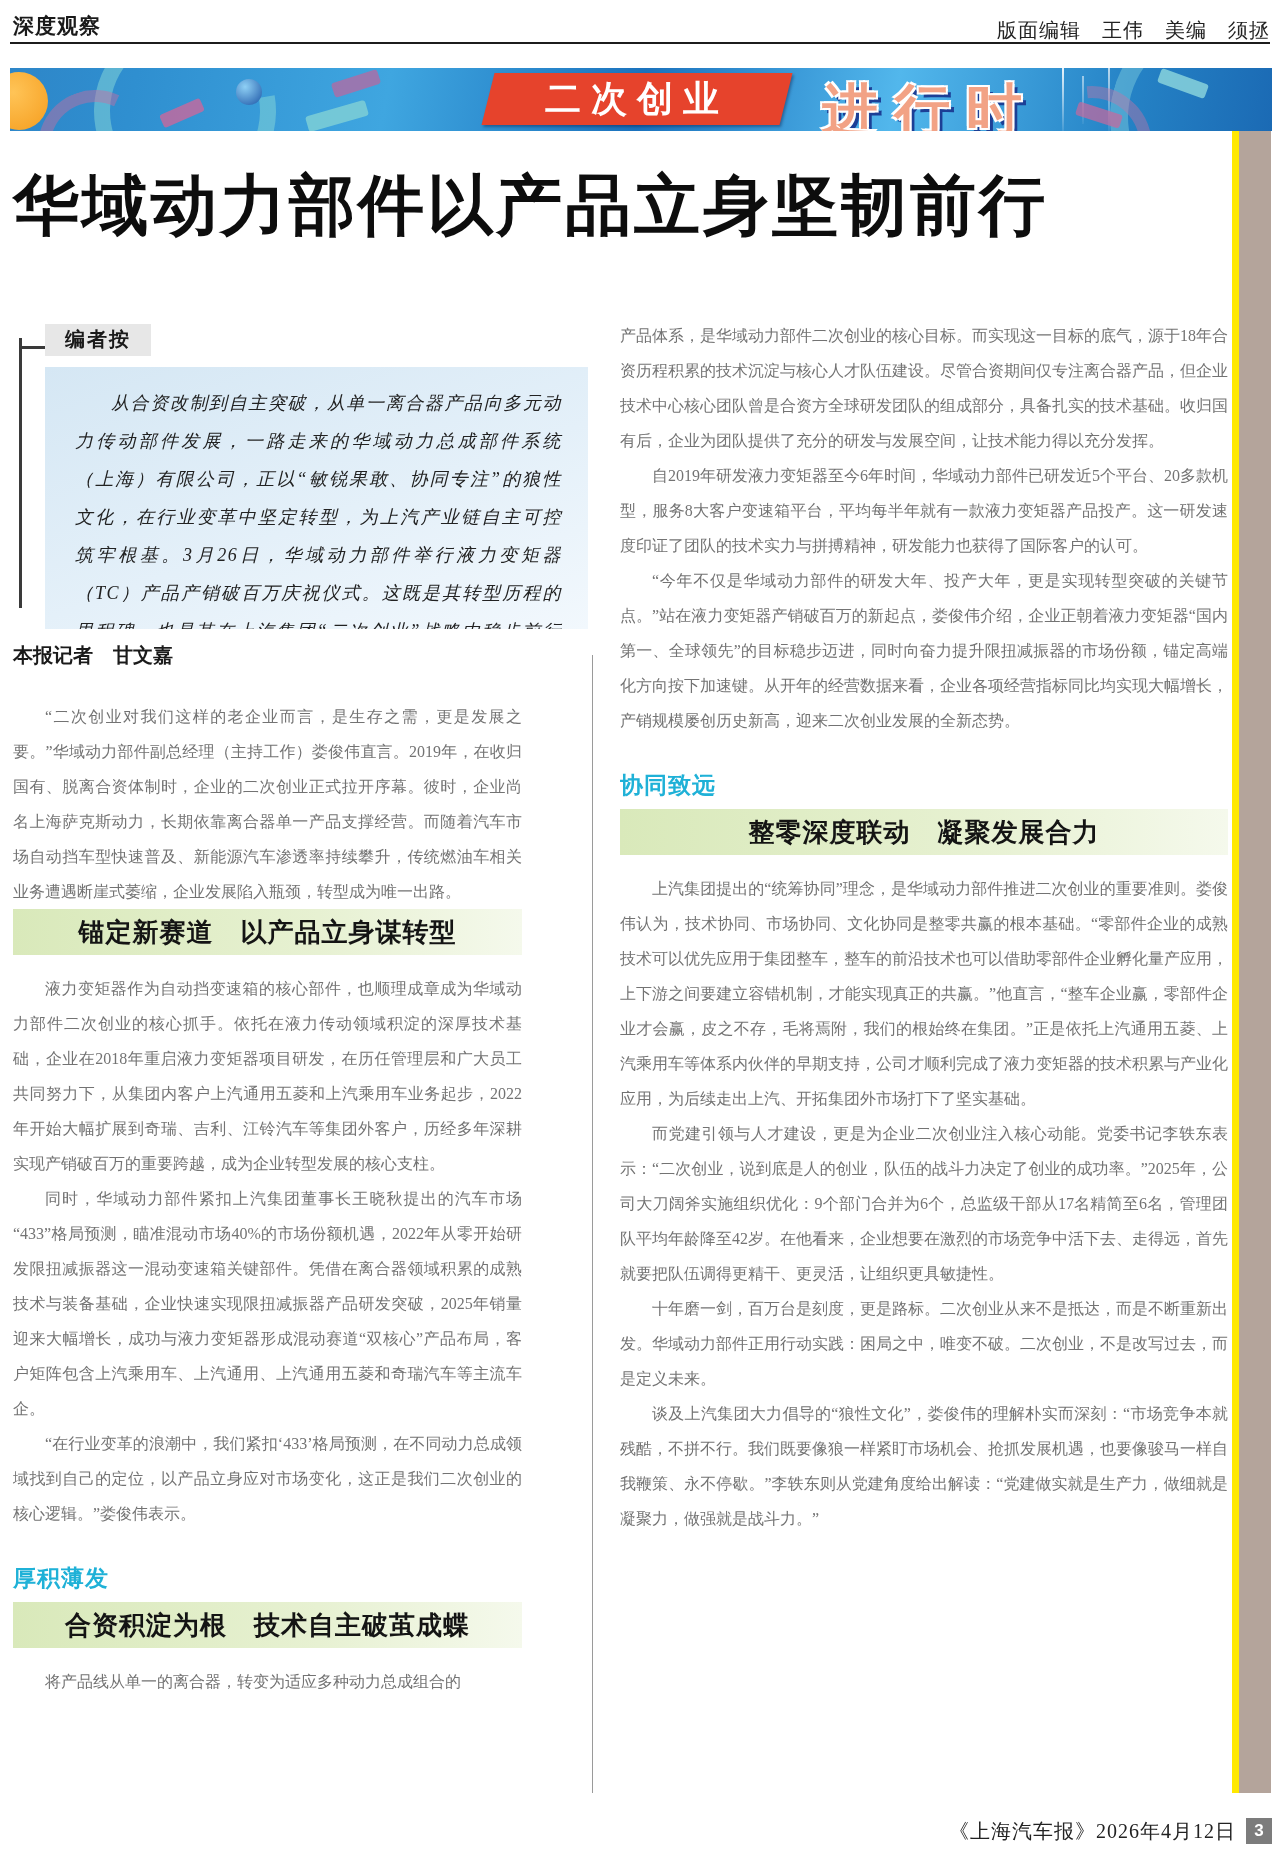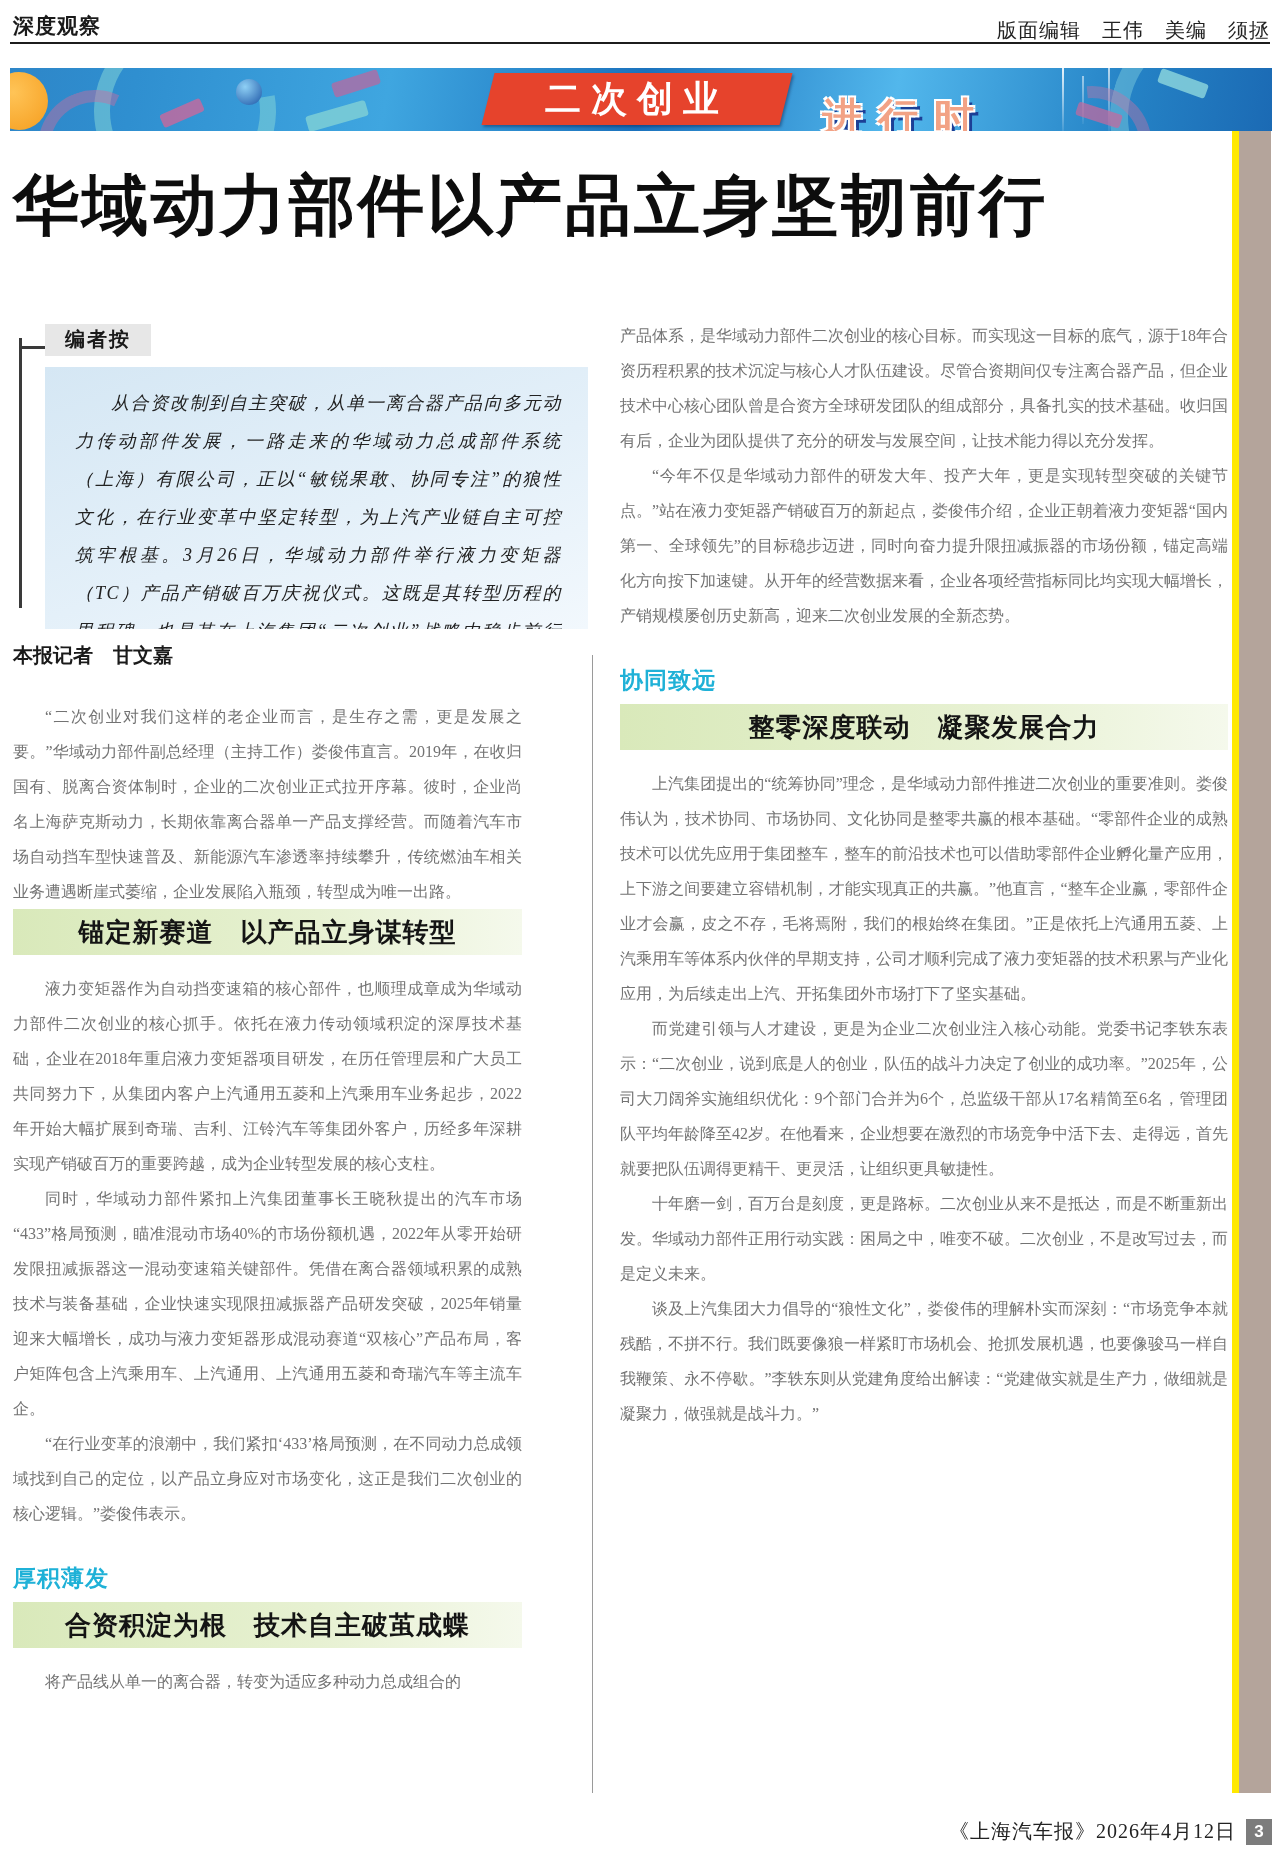--- a/index.html
+++ b/index.html
@@ -36,22 +36,22 @@
   .bn-sphere{position:absolute;left:226px;top:11px;width:26px;height:26px;border-radius:50%;
     background:radial-gradient(circle at 35% 30%,#8fd0f5,#1b55a6);}
   .bn-streak{position:absolute;top:0;width:2px;height:63px;background:linear-gradient(180deg,rgba(255,255,255,.9),rgba(255,255,255,.1));}
   .bn-streak.t1{left:1052px;}
   .bn-streak.t2{left:1072px;top:8px;height:48px;opacity:.6;}
   .bn-streak.t3{left:1098px;opacity:.75;}
   .bn-badge{position:absolute;left:478px;top:5px;width:298px;height:52px;background:#e6432c;
     transform:skewX(-14deg);box-shadow:2px 2px 3px rgba(0,0,40,.35);}
   .bn-badge span{display:block;transform:skewX(14deg);text-align:center;line-height:52px;
     font-family:"Liberation Sans",sans-serif;font-weight:900;font-size:36px;color:#ffffff;letter-spacing:10px;}
-  .bn-status{position:absolute;left:812px;top:22px;font-family:Liberation Sans, sans-serif;
-    font-weight:900;font-size:40px;letter-spacing:16px;color:#f2a285;
+  .bn-status{position:absolute;left:812px;top:5px;font-family:Liberation Sans, sans-serif;
+    font-weight:900;font-size:56px;letter-spacing:16px;color:#f2a285;
     text-shadow:-2px -2px 0 #fff,2px -2px 0 #fff,-2px 2px 0 #fff,2px 2px 0 #fff,5px 5px 0 #1c3f96;}
   
   .headline{position:absolute;left:13px;top:146px;width:1250px;white-space:nowrap;
     font-family:"Liberation Sans",sans-serif;font-weight:900;font-size:66px;letter-spacing:3px;color:#0d0d0d;margin-top:15px;}
   
   .note-label{position:absolute;left:45px;top:324px;background:#e7e7e7;padding:2px 20px 3px;
     font-weight:bold;font-size:20px;letter-spacing:2px;}
   .note-bracket-v{position:absolute;left:19px;top:338px;width:3px;height:270px;background:#3a3a3a;}
   .note-bracket-h{position:absolute;left:19px;top:346px;width:26px;height:3px;background:#3a3a3a;}
   .note-box{position:absolute;left:45px;top:367px;width:543px;height:262px;box-sizing:border-box;
@@ -69,21 +69,21 @@
   .kicker{margin:32px 0 8px;font-family:"Liberation Sans",sans-serif;font-weight:bold;
     font-size:23px;color:#1fb1d7;letter-spacing:1px;}
   .subhead{margin:0 0 16px;height:46px;line-height:46px;white-space:nowrap;
     background:linear-gradient(90deg,#d9e9ba 0%,#e7f1d2 60%,#f5f9ec 100%);
     font-family:"Liberation Sans",sans-serif;font-weight:bold;font-size:26px;color:#141414;letter-spacing:1px;text-align:center;}
   
   .col-divider{position:absolute;left:592px;top:655px;width:1px;height:1138px;background:#9a9a9a;}
   .sidebar-yellow{position:absolute;left:1232px;top:131px;width:7px;height:1662px;background:#ffe800;}
   .sidebar-taupe{position:absolute;left:1239px;top:131px;width:32px;height:1662px;background:#b4a49b;}
   
-  .footer{position:absolute;right:8px;top:1818px;display:flex;align-items:flex-end;gap:10px;}
+  .footer{position:absolute;right:8px;top:1818px;display:flex;align-items:flex-start;gap:10px;}
   .footer-pub{font-size:20px;color:#222;letter-spacing:1px;}
   .page-box{width:26px;height:26px;background:#7c7c7c;color:#fff;text-align:center;line-height:26px;
     font-family:"Liberation Sans",sans-serif;font-weight:bold;font-size:17px;}
 </style>
 </head>
 <body>
 
 <div class="masthead-section">深度观察</div>
 <div class="masthead-editors">版面编辑　王伟　美编　须拯</div>
 <div class="masthead-rule"></div>
@@ -125,20 +125,21 @@
   <p class="body">液力变矩器作为自动挡变速箱的核心部件，也顺理成章成为华域动力部件二次创业的核心抓手。依托在液力传动领域积淀的深厚技术基础，企业在2018年重启液力变矩器项目研发，在历任管理层和广大员工共同努力下，从集团内客户上汽通用五菱和上汽乘用车业务起步，2022年开始大幅扩展到奇瑞、吉利、江铃汽车等集团外客户，历经多年深耕实现产销破百万的重要跨越，成为企业转型发展的核心支柱。</p>
   <p class="body">同时，华域动力部件紧扣上汽集团董事长王晓秋提出的汽车市场“433”格局预测，瞄准混动市场40%的市场份额机遇，2022年从零开始研发限扭减振器这一混动变速箱关键部件。凭借在离合器领域积累的成熟技术与装备基础，企业快速实现限扭减振器产品研发突破，2025年销量迎来大幅增长，成功与液力变矩器形成混动赛道“双核心”产品布局，客户矩阵包含上汽乘用车、上汽通用、上汽通用五菱和奇瑞汽车等主流车企。</p>
   <p class="body">“在行业变革的浪潮中，我们紧扣‘433’格局预测，在不同动力总成领域找到自己的定位，以产品立身应对市场变化，这正是我们二次创业的核心逻辑。”娄俊伟表示。</p>
   <h3 class="kicker">厚积薄发</h3>
   <div class="subhead">合资积淀为根　技术自主破茧成蝶</div>
   <p class="body">将产品线从单一的离合器，转变为适应多种动力总成组合的</p>
 </div>
 
 <div class="col col-right">
   <p class="body noindent">产品体系，是华域动力部件二次创业的核心目标。而实现这一目标的底气，源于18年合资历程积累的技术沉淀与核心人才队伍建设。尽管合资期间仅专注离合器产品，但企业技术中心核心团队曾是合资方全球研发团队的组成部分，具备扎实的技术基础。收归国有后，企业为团队提供了充分的研发与发展空间，让技术能力得以充分发挥。</p>
+  <p class="body">自2019年研发液力变矩器至今6年时间，华域动力部件已研发近5个平台、20多款机型，服务8大客户变速箱平台，平均每半年就有一款液力变矩器产品投产。这一研发速度印证了团队的技术实力与拼搏精神，研发能力也获得了国际客户的认可。</p>
   <p class="body">“今年不仅是华域动力部件的研发大年、投产大年，更是实现转型突破的关键节点。”站在液力变矩器产销破百万的新起点，娄俊伟介绍，企业正朝着液力变矩器“国内第一、全球领先”的目标稳步迈进，同时向奋力提升限扭减振器的市场份额，锚定高端化方向按下加速键。从开年的经营数据来看，企业各项经营指标同比均实现大幅增长，产销规模屡创历史新高，迎来二次创业发展的全新态势。</p>
   <h3 class="kicker">协同致远</h3>
   <div class="subhead">整零深度联动　凝聚发展合力</div>
   <p class="body">上汽集团提出的“统筹协同”理念，是华域动力部件推进二次创业的重要准则。娄俊伟认为，技术协同、市场协同、文化协同是整零共赢的根本基础。“零部件企业的成熟技术可以优先应用于集团整车，整车的前沿技术也可以借助零部件企业孵化量产应用，上下游之间要建立容错机制，才能实现真正的共赢。”他直言，“整车企业赢，零部件企业才会赢，皮之不存，毛将焉附，我们的根始终在集团。”正是依托上汽通用五菱、上汽乘用车等体系内伙伴的早期支持，公司才顺利完成了液力变矩器的技术积累与产业化应用，为后续走出上汽、开拓集团外市场打下了坚实基础。</p>
   <p class="body">而党建引领与人才建设，更是为企业二次创业注入核心动能。党委书记李轶东表示：“二次创业，说到底是人的创业，队伍的战斗力决定了创业的成功率。”2025年，公司大刀阔斧实施组织优化：9个部门合并为6个，总监级干部从17名精简至6名，管理团队平均年龄降至42岁。在他看来，企业想要在激烈的市场竞争中活下去、走得远，首先就要把队伍调得更精干、更灵活，让组织更具敏捷性。</p>
   <p class="body">十年磨一剑，百万台是刻度，更是路标。二次创业从来不是抵达，而是不断重新出发。华域动力部件正用行动实践：困局之中，唯变不破。二次创业，不是改写过去，而是定义未来。</p>
   <p class="body">谈及上汽集团大力倡导的“狼性文化”，娄俊伟的理解朴实而深刻：“市场竞争本就残酷，不拼不行。我们既要像狼一样紧盯市场机会、抢抓发展机遇，也要像骏马一样自我鞭策、永不停歇。”李轶东则从党建角度给出解读：“党建做实就是生产力，做细就是凝聚力，做强就是战斗力。”</p>
 </div>
 
 <div class="col-divider"></div>

